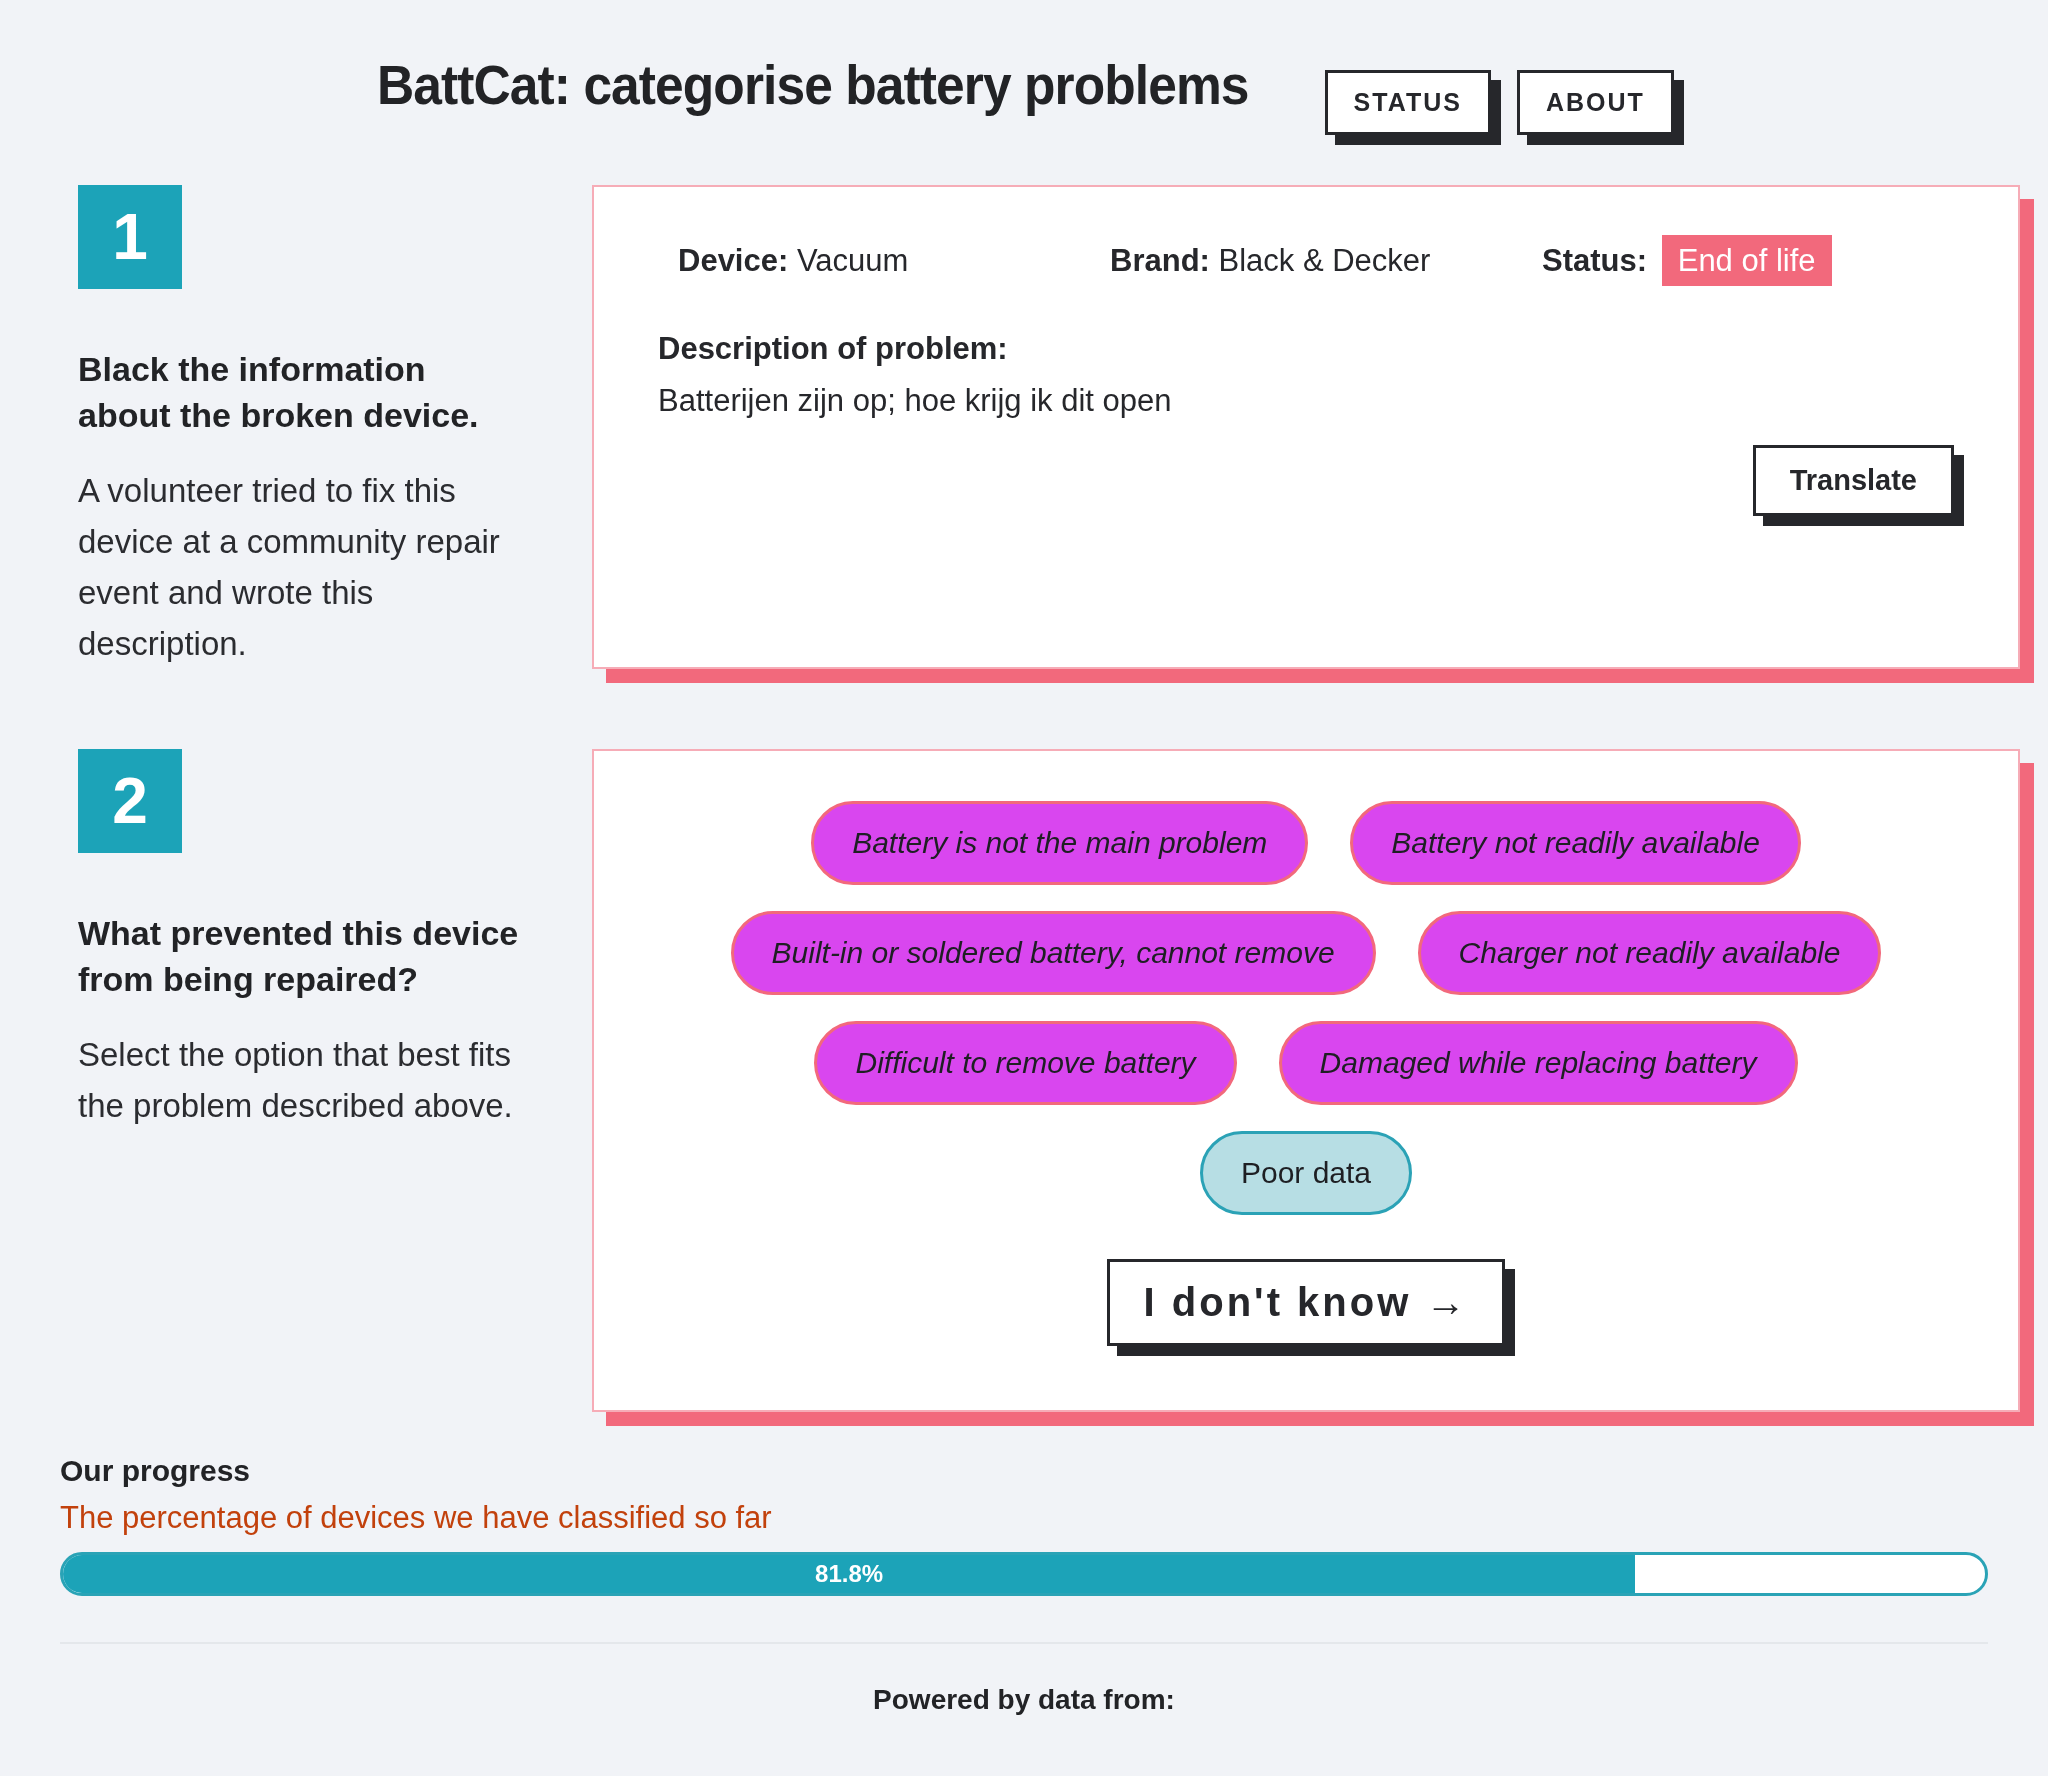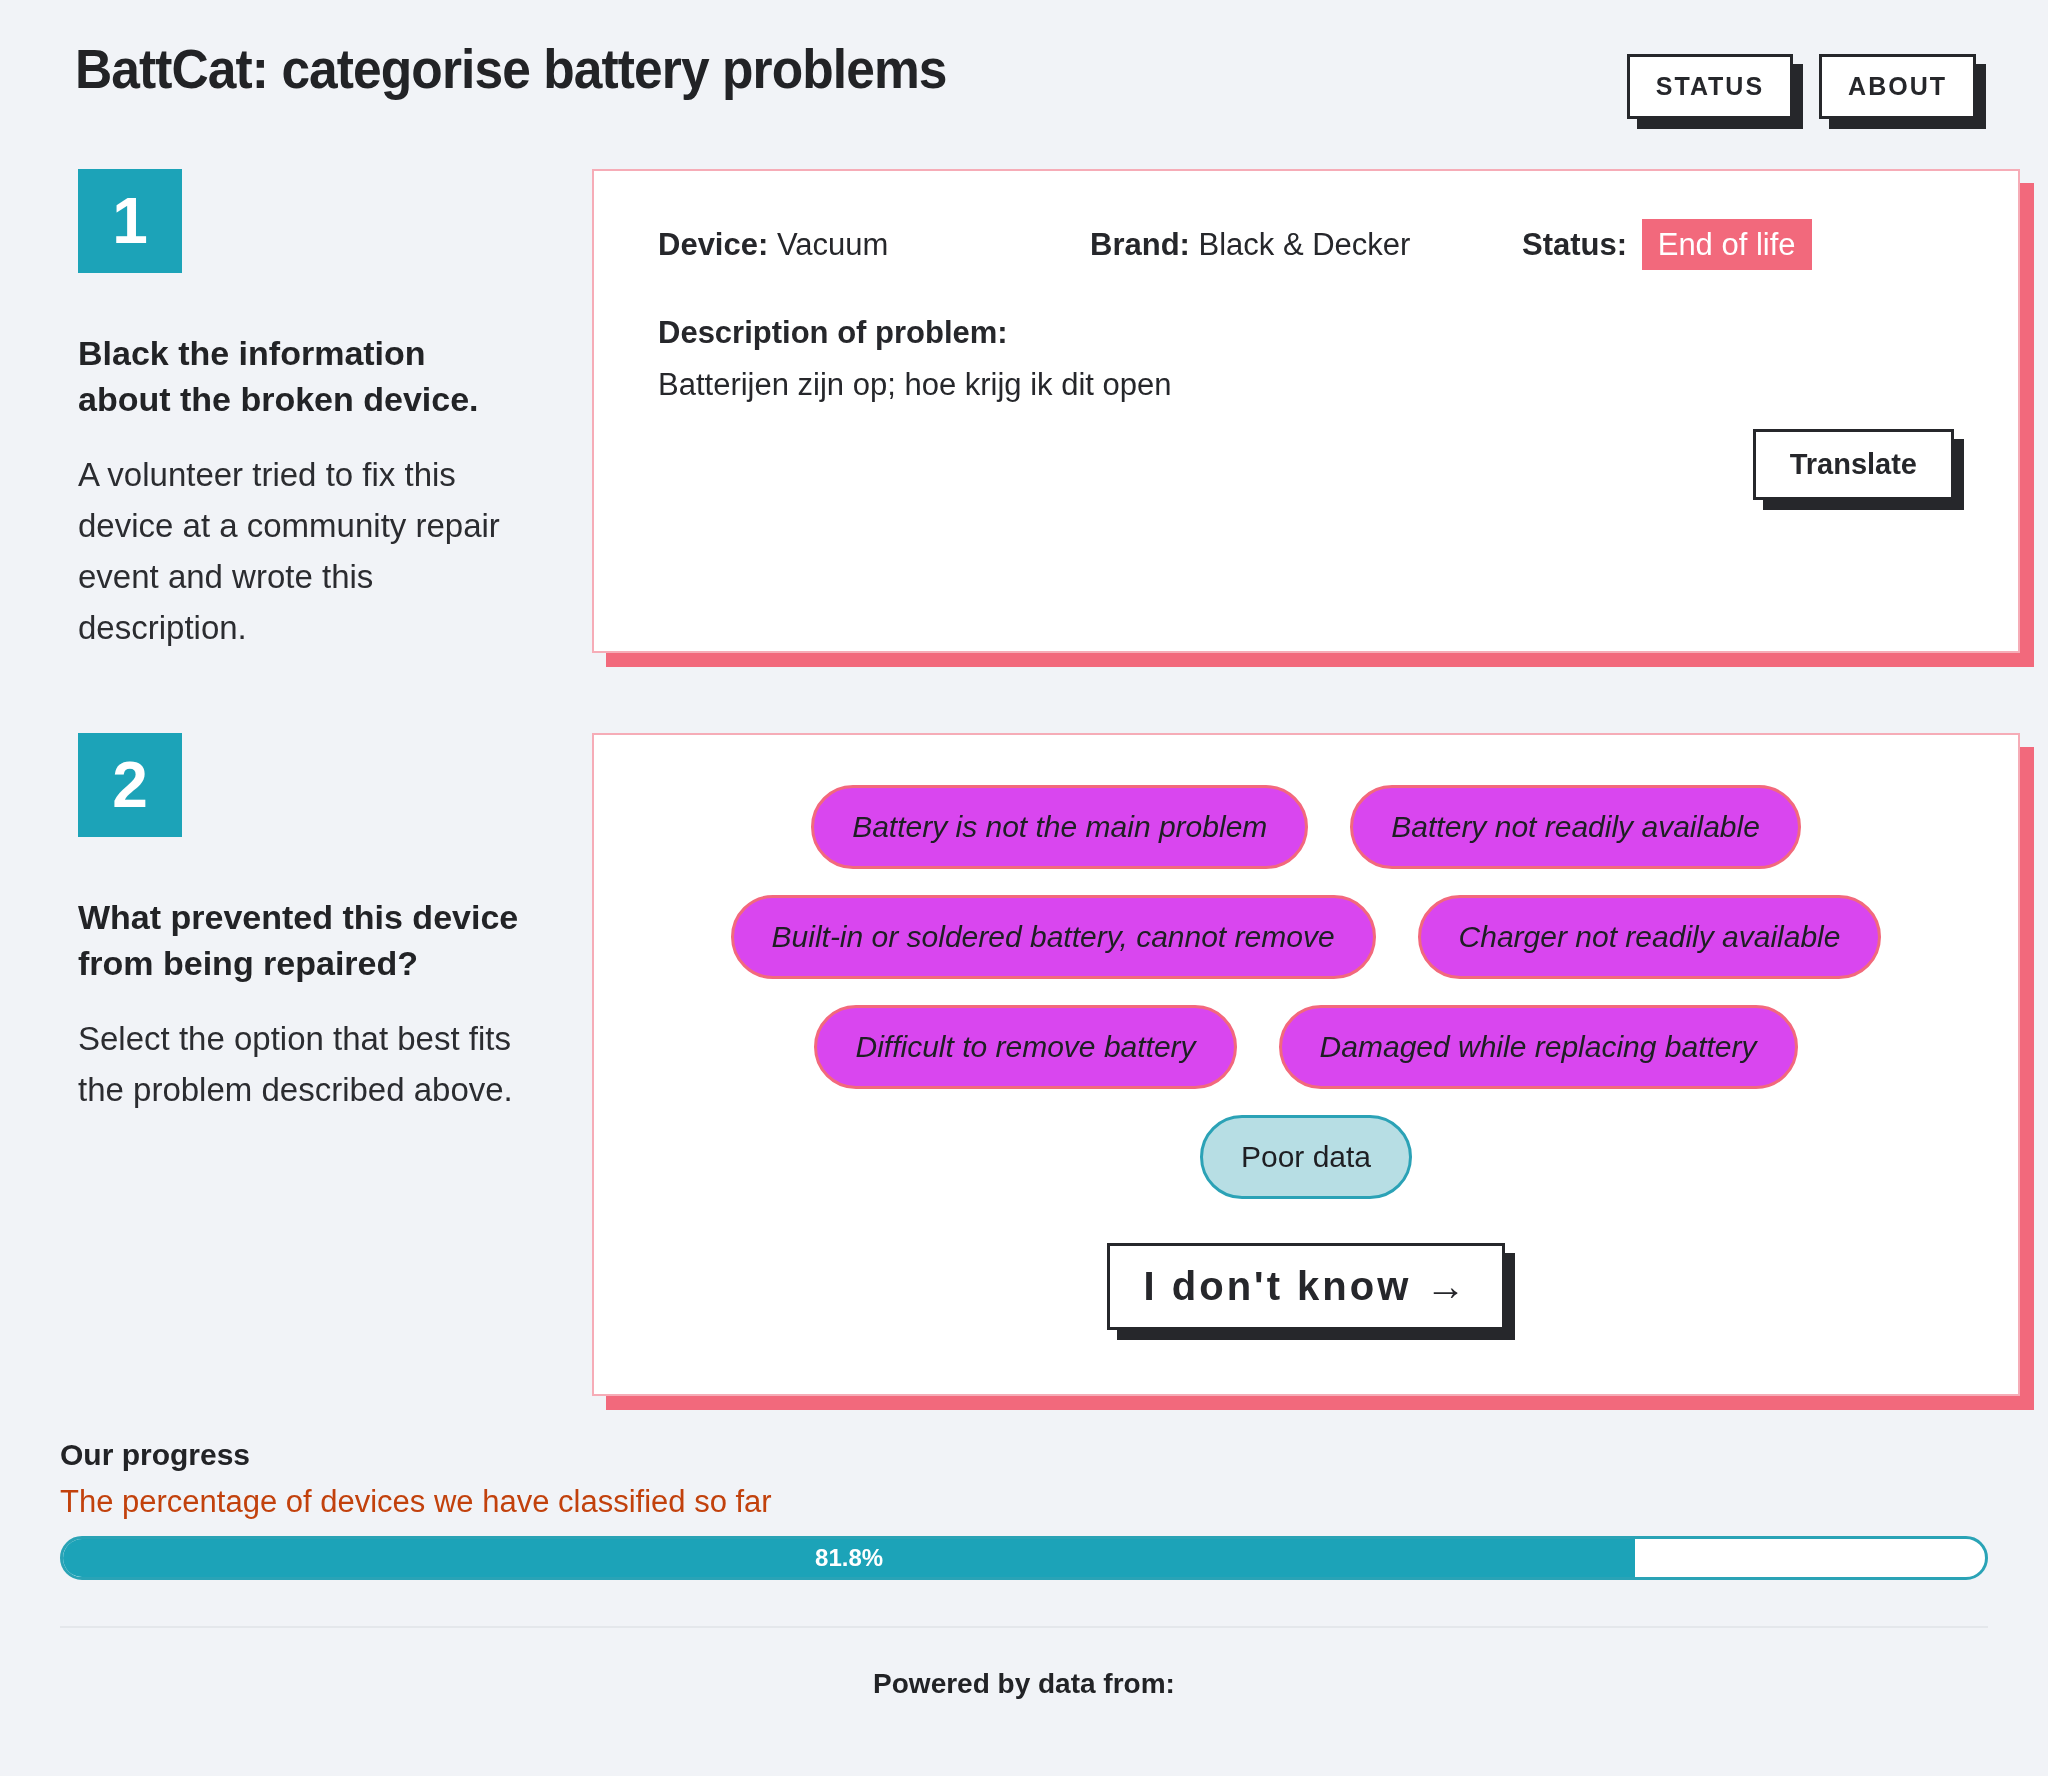--- a/index.html
+++ b/index.html
@@ -10,23 +10,23 @@
     height: 1776px;
     margin: 0 auto;
     background: #F1F3F7;
     font-family: "Liberation Sans", sans-serif;
     color: #26272B;
     overflow: hidden;
   }
   
   .header {
     display: flex;
-    justify-content: space-between;
+    justify-content: center;
     align-items: flex-start;
-    padding: 36px 72px 0 75px;
+    padding: 52px 72px 0 75px;
   }
   .page-title {
     font-size: 56px;
     font-weight: 800;
     letter-spacing: -1px;
     color: #222326;
     transform: scaleX(0.92);
     transform-origin: left center;
     white-space: nowrap;
   }
@@ -73,21 +73,21 @@
   .card {
     flex: 1;
     background: #FFFFFF;
     border: 2px solid #F6ACB7;
     box-shadow: 14px 14px 0 #F2697C;
   }
   
   .device-card { padding: 56px 64px 46px 64px; }
   .info-row { display: flex; }
   .info-cell { flex: 1; font-size: 31px; }
-  .info-label { font-weight: 700; }
+  .info-label { font-weight: 700; margin-left: 20px; }
   .status-badge {
     background: #F2697C;
     color: #FFFFFF;
     padding: 8px 16px;
     margin-left: 6px;
   }
   .desc-label { margin-top: 52px; font-size: 31px; font-weight: 700; }
   .desc-text { margin-top: 16px; font-size: 31px; }
   .translate-row { display: flex; justify-content: flex-end; margin-top: 26px; }
   .translate-button { font-size: 29px; padding: 16px 34px; }

